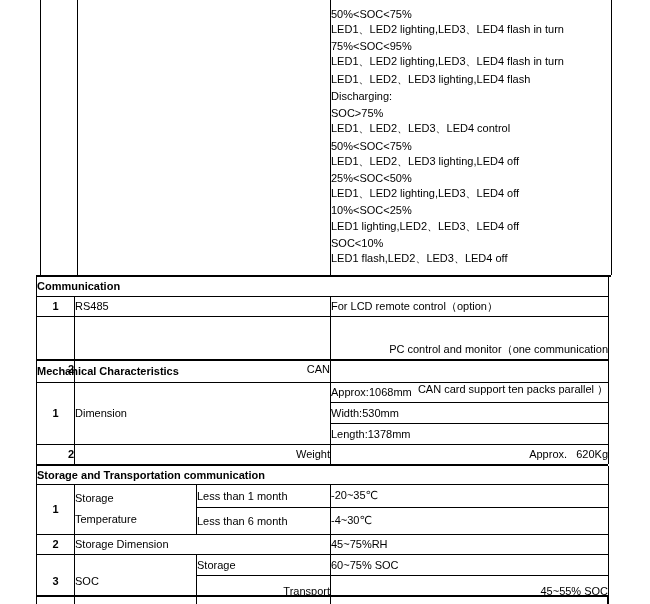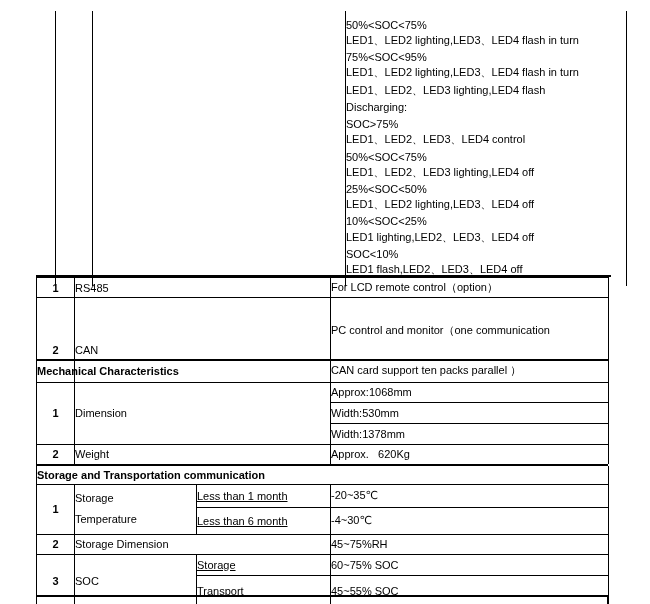--- a/index.html
+++ b/index.html
@@ -9,44 +9,44 @@
     overflow:hidden;
   }
   table.tbl { position:absolute; border-collapse:collapse; table-layout:fixed; }
   .tbl td {
     border:1px solid #000; vertical-align:middle; font-size:11px;
     padding:0; overflow:hidden;
   }
   
   .toptbl td { border-top:none; border-bottom:none; }
   tr.et td { border-top:none; }     
-  tr.eb td { border-bottom:none; }  
+  tr.eb td { border-bottom:none;text-align:right; }  
 
   .num  { text-align:center; font-weight:bold; font-size:11.5px; }
   .lbl  { padding-left:9px; }
-  .sub  { padding-left:6px;text-decoration:underline; }
+  .sub  { padding-left:6px; }
   .val  { padding-left:5px; white-space:pre-wrap; }
   .sechdr { font-weight:bold; font-size:12.5px; padding-left:8px; }
 
   .ledcell { vertical-align:top; padding:1px 4px 0 5px; }
   .ledcell .grp { margin:0 0 2px 0; }
   .ledcell .ln { line-height:15.2px; white-space:nowrap; }
 
   .ln2 { line-height:16px; white-space:pre-wrap; }
   .wraplbl { width:86px; line-height:21px; }
 
   .hline { position:absolute; height:2px; background:#000; }
   .stub  { position:absolute; width:1px; background:#000; }
 </style>
 </head>
 <body>
 
 <div class="page">
 
-  <table class="tbl toptbl" style="left:40px; top:11px; width:571px;margin-left:15px;">
+  <table class="tbl toptbl" style="left:40px; top:0px; width:571px;">
     <colgroup>
         <col style="width:37px">
         <col style="width:253px">
         <col style="width:281px">
       </colgroup>
     <tbody>
         <tr style="height:275px">
       <td class="num"></td>
       <td class="lbl"></td>
       <td class="ledcell">
@@ -91,20 +91,23 @@
 
   <div class="hline" style="left:36px; top:275px; width:575px;"></div>
 
   <table class="tbl" style="left:36px; top:277px; width:572px;">
     <colgroup>
         <col style="width:38px">
         <col style="width:256px">
         <col style="width:278px">
       </colgroup>
     <tbody>
+        <tr class="et" style="height:19px">
+      <td class="sechdr" colspan="3">Communication</td>
+    </tr>
     <tr style="height:20px">
       <td class="num">1</td>
       <td class="lbl">RS485</td>
       <td class="val">For LCD remote control（option）</td>
     </tr>
     <tr class="eb" style="height:42px">
       <td class="num">2</td>
       <td class="lbl">CAN</td>
       <td class="val">
         <div class="ln2">PC control and monitor（one communication</div>
@@ -128,21 +131,21 @@
     </tr>
     <tr style="height:20px">
       <td class="num" rowspan="3">1</td>
       <td class="lbl" rowspan="3">Dimension</td>
       <td class="val">Approx:1068mm</td>
     </tr>
     <tr style="height:21px">
       <td class="val">Width:530mm</td>
     </tr>
     <tr style="height:21px">
-      <td class="val">Width:1378mm</td>
+      <td class="val">Length:1378mm</td>
     </tr>
     <tr class="eb" style="height:20px">
       <td class="num">2</td>
       <td class="lbl">Weight</td>
       <td class="val">Approx.   620Kg</td>
     </tr>
   </tbody>
     </table>
 
   <div class="hline" style="left:36px; top:464px; width:572px;"></div>

